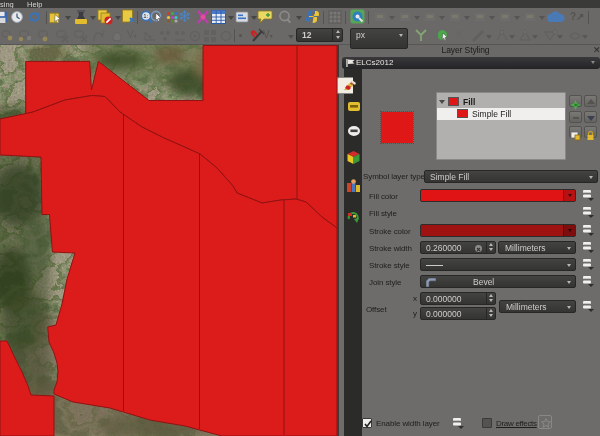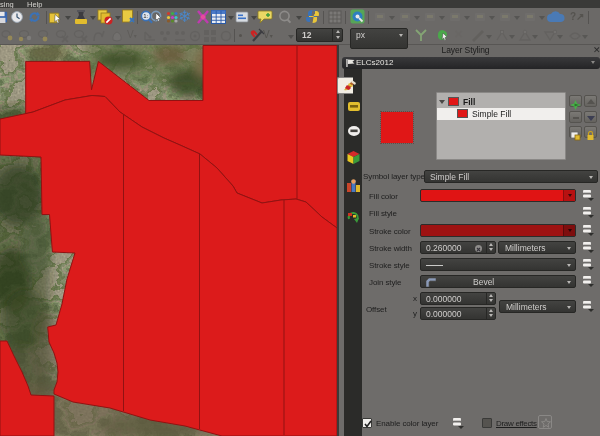--- a/index.html
+++ b/index.html
@@ -514,21 +514,21 @@
         <span style="position:absolute;left:6px;top:0.5px;">Millimeters</span>
         <div class="carr" style="top:5px;"></div>
       </div>
     <div class="ddbtn" style="left:242px;top:243px;"></div>
 
     <div style="position:absolute;left:23px;top:361px;width:10px;height:10px;background:#f0eeec;border:1px solid #3a3a38;border-radius:1px;">
       <svg width="8" height="8" style="position:absolute;left:0.5px;top:0.5px" viewBox="0 0 8 8">
           <path d="M1,4 L3,6.5 L7,1" stroke="#222" stroke-width="1.6" fill="none"></path>
         </svg>
     </div>
-    <div class="lbl" style="left:37px;top:361.5px;">Enable color layer</div>
+    <div class="lbl" style="left:37px;top:361.5px;">Enable width layer</div>
     <div class="ddbtn" style="left:112px;top:360px;"></div>
     <div style="position:absolute;left:143px;top:361px;width:10px;height:10px;background:#55534f;border:1px solid #3a3a38;border-radius:1px;"></div>
     <div class="lbl" style="left:157px;top:361.5px;letter-spacing:-0.3px;text-decoration:underline;">Draw effects</div>
     <div style="position:absolute;left:199px;top:358px;width:14px;height:14px;background:#6e6c6a;border:1px solid #8a8886;border-radius:2px;color:#8e8c8a;">
       <svg width="10" height="10" style="position:absolute;left:1.5px;top:1.5px" viewBox="0 0 10 10">
           <path d="M5,0.5 L6.2,3.6 L9.5,3.8 L7,6 L7.8,9.3 L5,7.5 L2.2,9.3 L3,6 L0.5,3.8 L3.8,3.6 Z" fill="none" stroke="#8e8c8a" stroke-width="0.9"></path>
         </svg>
     </div>
   </div>
 </div>

